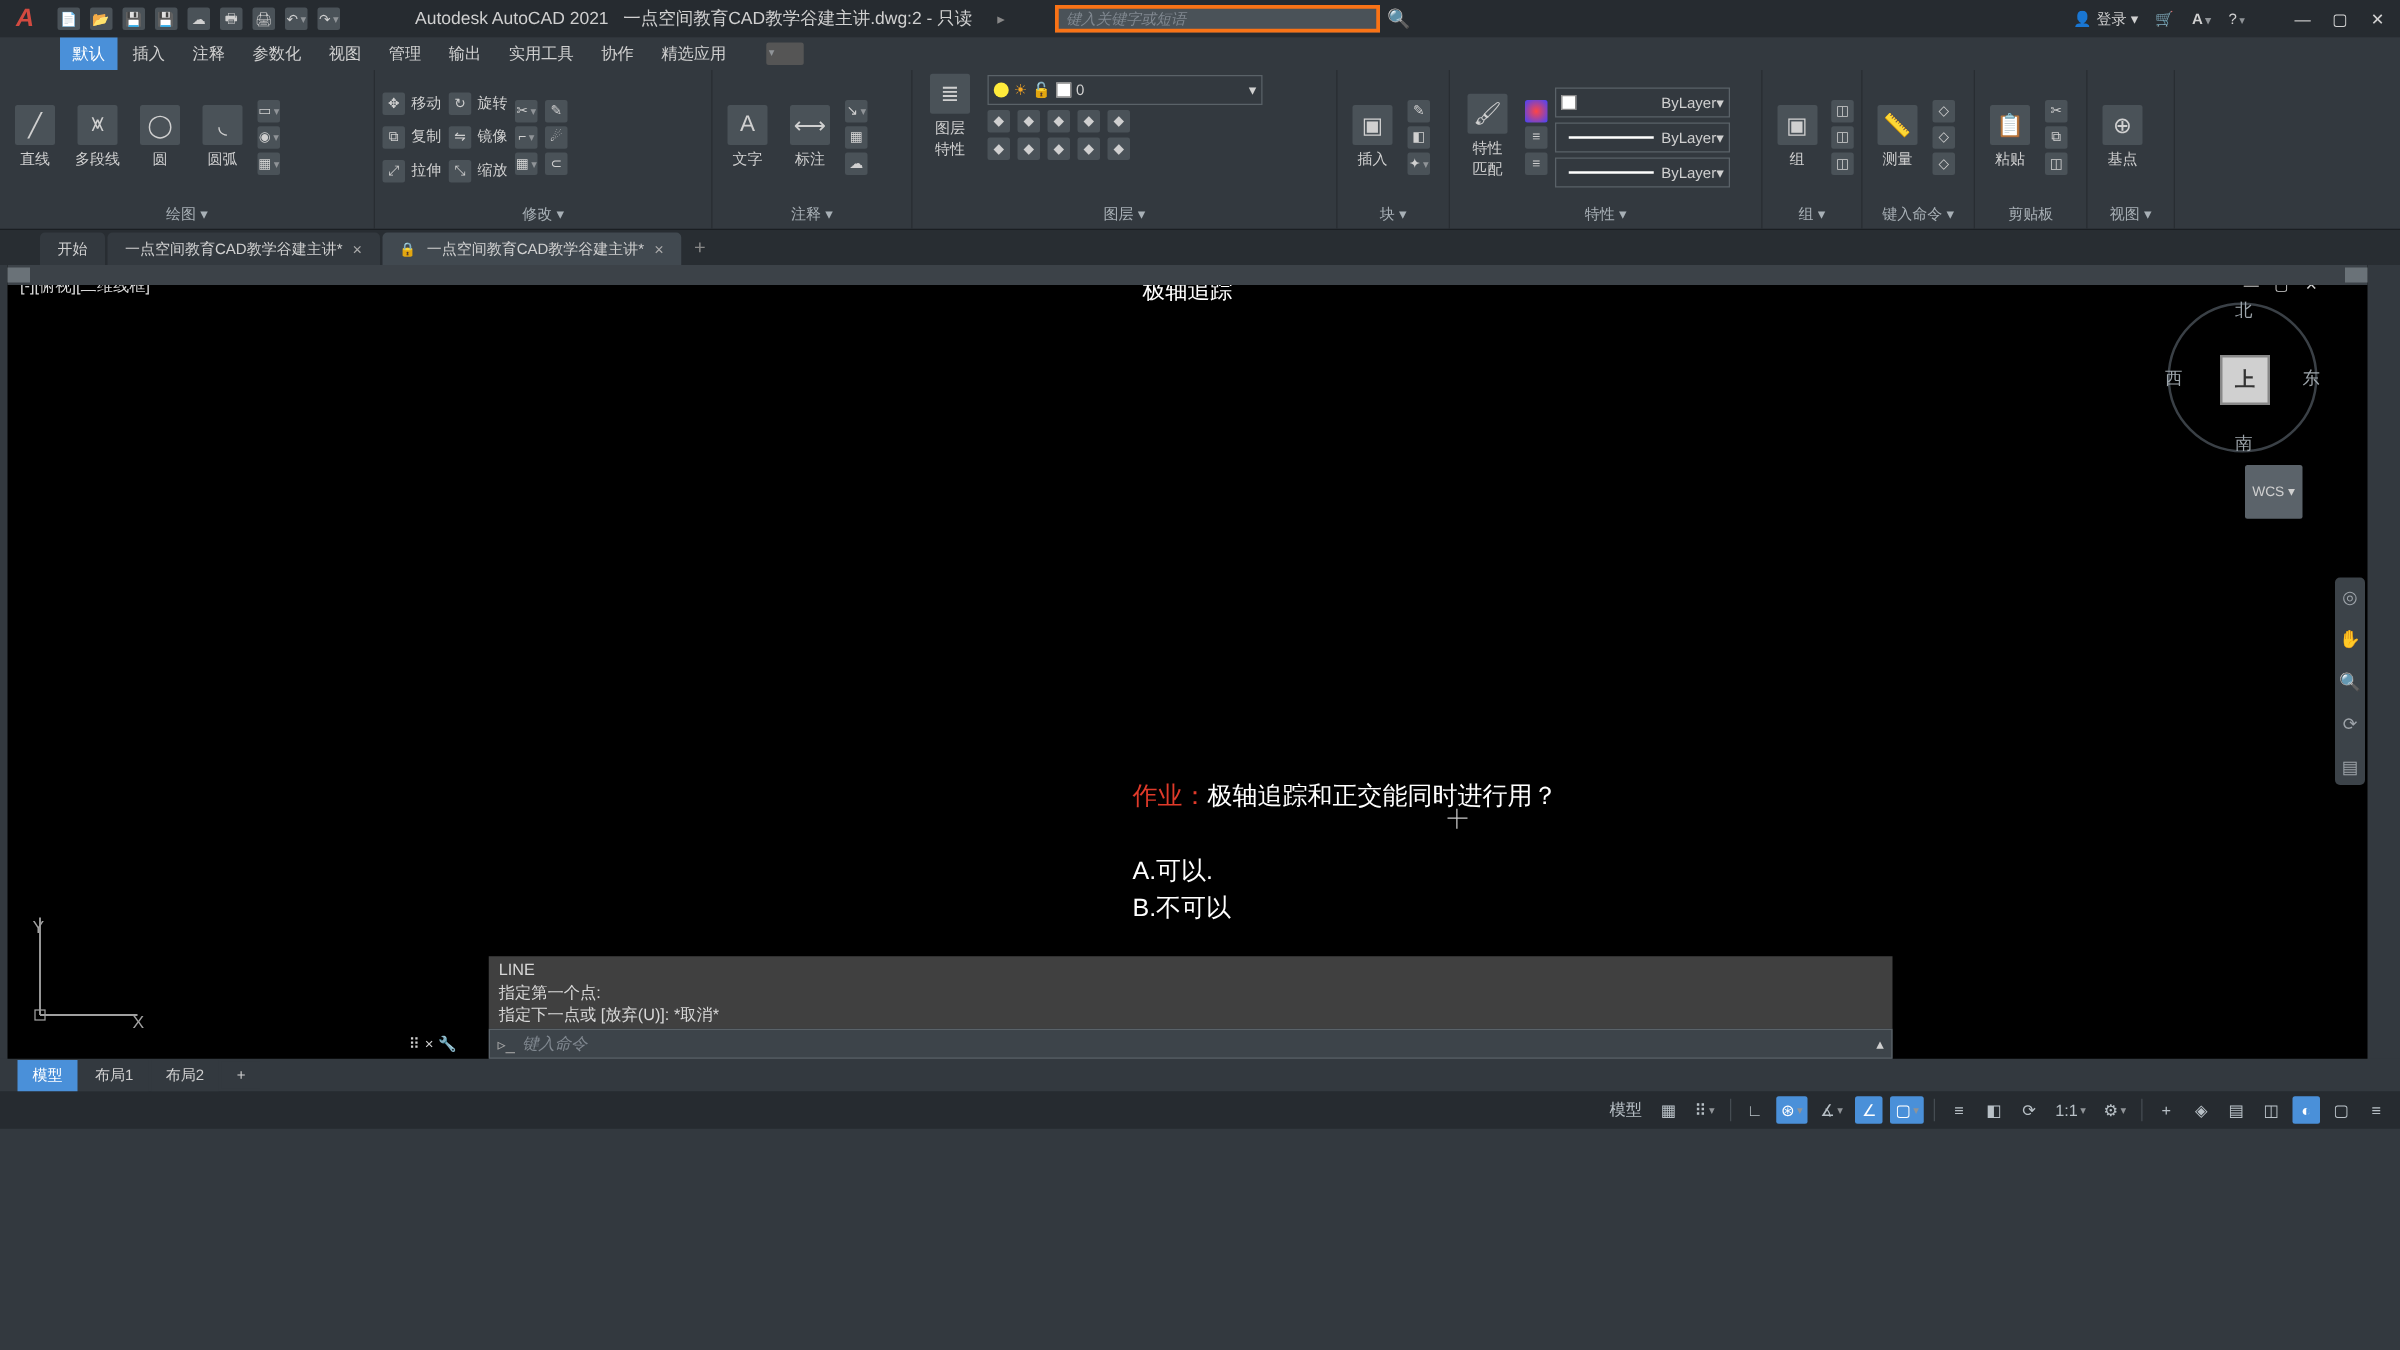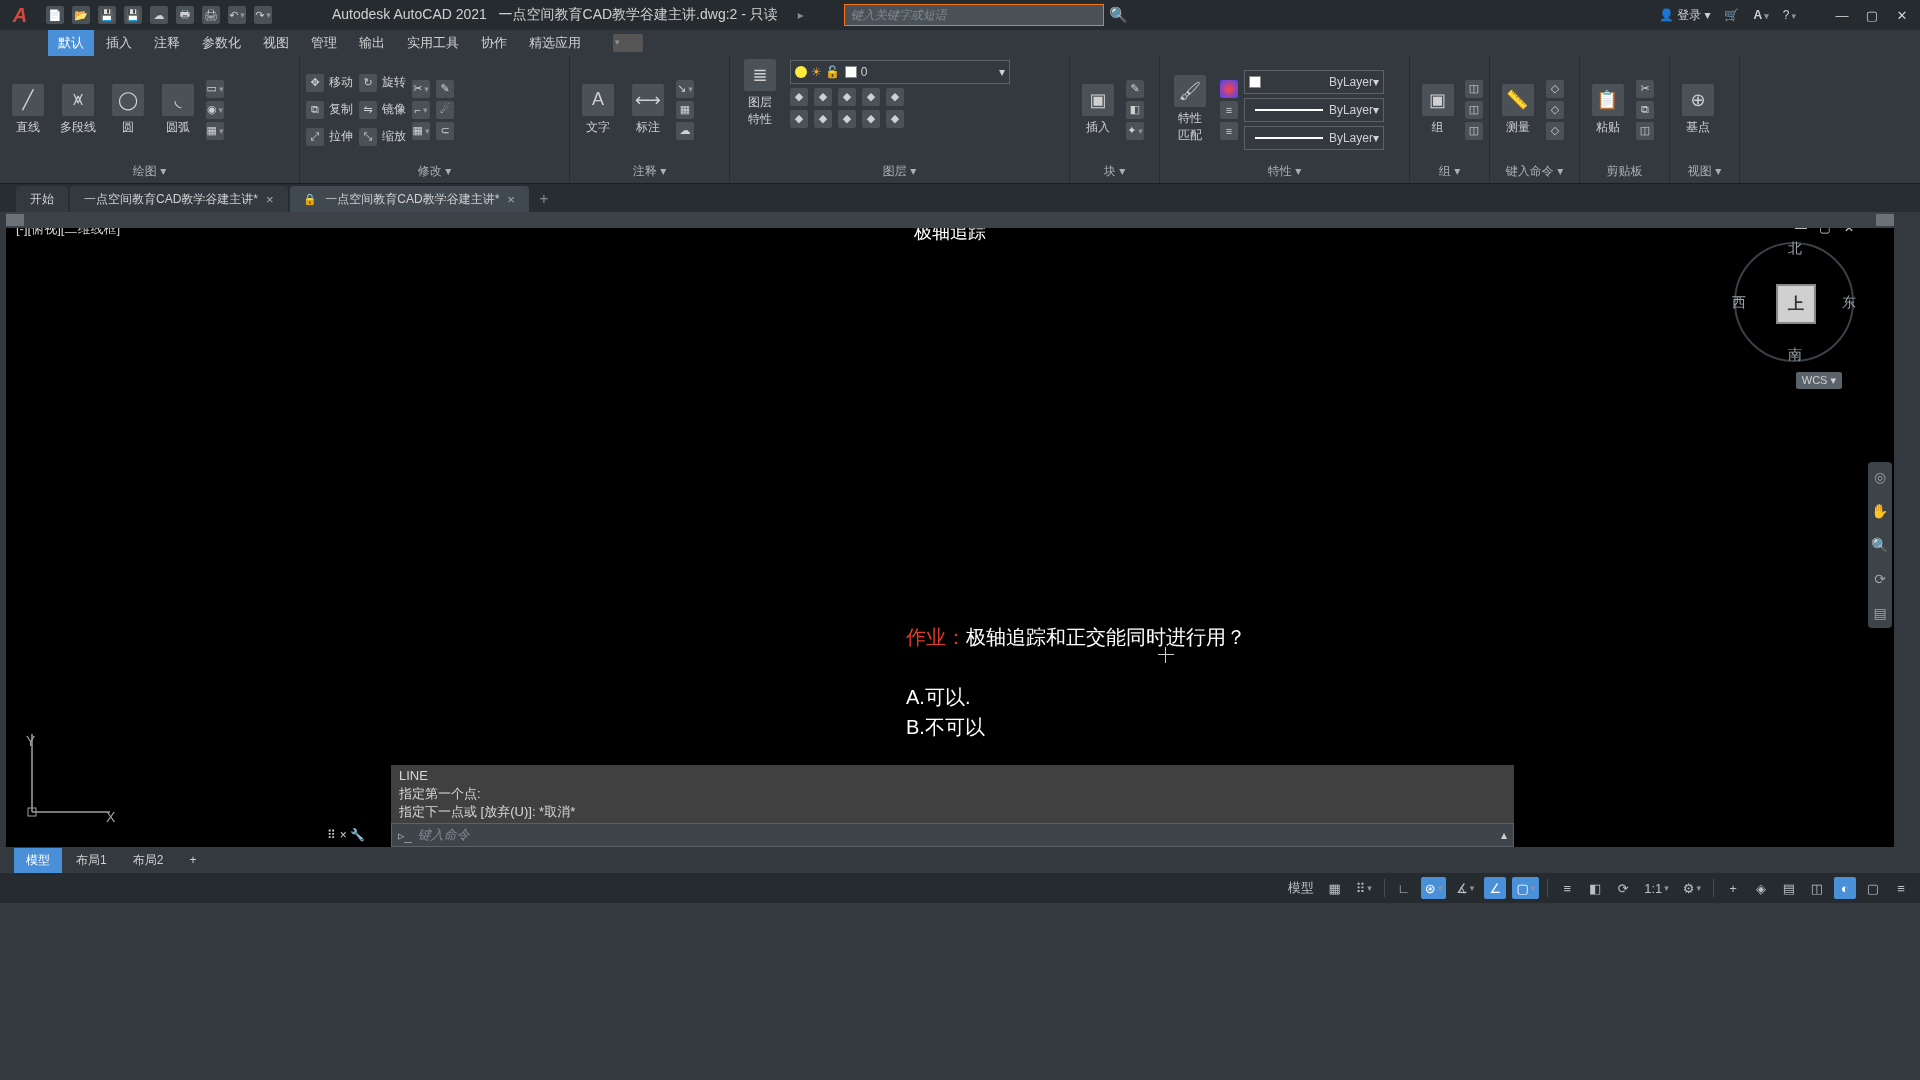--- a/index.html
+++ b/index.html
@@ -4,21 +4,21 @@
 <style>
 * { margin:0; padding:0; box-sizing:border-box; font-family:"Microsoft YaHei",sans-serif; user-select:none; }
 body { background:#33393f; width:1920px; height:1080px; overflow:hidden; color:#d0d0d0; font-size:12px; }
 
 
 .titlebar { height:30px; background:#262b30; display:flex; align-items:center; padding:0 6px; }
 .logo { width:28px; height:28px; display:flex; align-items:center; justify-content:center; font-weight:bold; font-size:20px; color:#d24a40; font-style:italic; margin-right:12px;}
 .qat { display:flex; gap:8px; align-items:center; }
 .qat-ico { width:18px; height:18px; background:#4a5258; border-radius:2px; display:flex; align-items:center; justify-content:center; font-size:11px; }
 .title-text { margin-left:60px; font-size:14px; color:#d0d0d0; flex-grow:0; }
-.search-box { margin-left:40px; width:260px; height:22px; background:#4a5258; border:1px solid #f97316; display:flex; align-items:center; padding:0 6px; font-style:italic; color:#808890;}
+.search-box { margin-left:40px; width:260px; height:22px; background:#4a5258; border:3px solid #f97316; display:flex; align-items:center; padding:0 6px; font-style:italic; color:#808890;}
 .title-right { margin-left:auto; display:flex; align-items:center; gap:14px; }
 .win-ctrl { display:flex; gap:6px; margin-left:20px;}
 .wc-btn { width:24px; height:18px; display:flex; align-items:center; justify-content:center; font-size:13px;}
 
 
 .menubar { height:26px; background:#33393f; display:flex; align-items:center; padding-left:48px; gap:2px; }
 .menu-item { padding:4px 10px; font-size:13px; }
 .menu-item.active { background:#4a90d9; color:#fff; }
 .menu-share { margin-left:20px; width:30px; height:18px; background:#555; border-radius:2px;}
 
@@ -34,21 +34,21 @@
 .sm-ico { width:18px; height:18px; background:#4a5258; border-radius:2px; display:inline-flex; align-items:center; justify-content:center; font-size:11px;}
 .dd-arrow::after { content:"▾"; font-size:9px; margin-left:2px; color:#909498;}
 
 
 .layer-dd { width:220px; height:24px; background:#33393f; border:1px solid #5a6268; display:flex; align-items:center; padding:0 4px; gap:4px; font-size:12px;}
 .ly-sw { width:12px; height:12px; border-radius:50%;}
 .prop-dd { width:140px; height:24px; background:#33393f; border:1px solid #5a6268; display:flex; align-items:center; justify-content:flex-end; padding:0 4px; font-size:12px;}
 .prop-dd .line { flex:1; height:2px; background:#fff; margin:0 6px;}
 
 
-.doctabs { height:28px; background:#282d32; display:flex; align-items:flex-end; padding-left:16px; gap:2px;text-align:right;}
+.doctabs { height:28px; background:#282d32; display:flex; align-items:flex-end; padding-left:32px; gap:2px;text-align:right;}
 .doctab { height:26px; padding:0 14px; background:#33393f; display:flex; align-items:center; gap:8px; font-size:12px; border-radius:4px 4px 0 0;}
 .doctab.active { background:#414950; }
 .doctab .close { font-size:13px; color:#aaa;}
 .doctab .lock { font-size:11px;}
 .addtab { width:26px; height:26px; display:flex; align-items:center; justify-content:center; font-size:16px; color:#888;}
 
 
 .draw-wrap { position:relative; height:635px; }
 .canvas { position:absolute; inset:0; background:#000; margin:0 26px 0 6px; }
 .view-ctrl { position:absolute; top:8px; left:10px; font-size:13px; color:#d8d8d8;}
@@ -58,21 +58,21 @@
 .crosshair { position:absolute; top:435px; left:1152px; width:16px; height:16px;}
 .crosshair::before,.crosshair::after { content:""; position:absolute; background:#ccc;}
 .crosshair::before { left:7px; top:0; width:1px; height:16px;}
 .crosshair::after { top:7px; left:0; height:1px; width:16px;}
 
 
 .viewcube { position:absolute; top:30px; right:40px; width:120px; height:120px;}
 .vc-ring { width:120px; height:120px; border:2px solid #3a4046; border-radius:50%; position:relative;}
 .vc-face { position:absolute; top:40px; left:40px; width:40px; height:40px; background:#d0d0d0; border:2px solid #888; color:#333; display:flex; align-items:center; justify-content:center; font-size:16px; font-weight:bold;}
 .vc-dir { position:absolute; font-size:14px; color:#9da5ab;}
-.wcs-tag { position:absolute; top:160px; right:52px; background:#5b636a; padding:2px 6px; font-size:11px; border-radius:2px;}
+.wcs-tag { position:absolute; top:160px; right:52px; background:#5b636a; padding:15px 6px; font-size:11px; border-radius:2px;}
 
 
 .navbar { position:absolute; right:2px; top:250px; width:24px; background:#3c4349; border-radius:4px; padding:6px 0; display:flex; flex-direction:column; align-items:center; gap:16px;}
 .nav-ico { width:18px; height:18px; color:#9da3a9; font-size:14px; display:flex; align-items:center; justify-content:center;}
 
 
 .ucs { position:absolute; bottom:20px; left:14px; font-size:14px; color:#a0a0a0;}
 .ucs .y { position:absolute; bottom:78px; left:6px;}
 .ucs .x { position:absolute; bottom:2px; left:86px;}
 .ucs svg { overflow:visible; }

